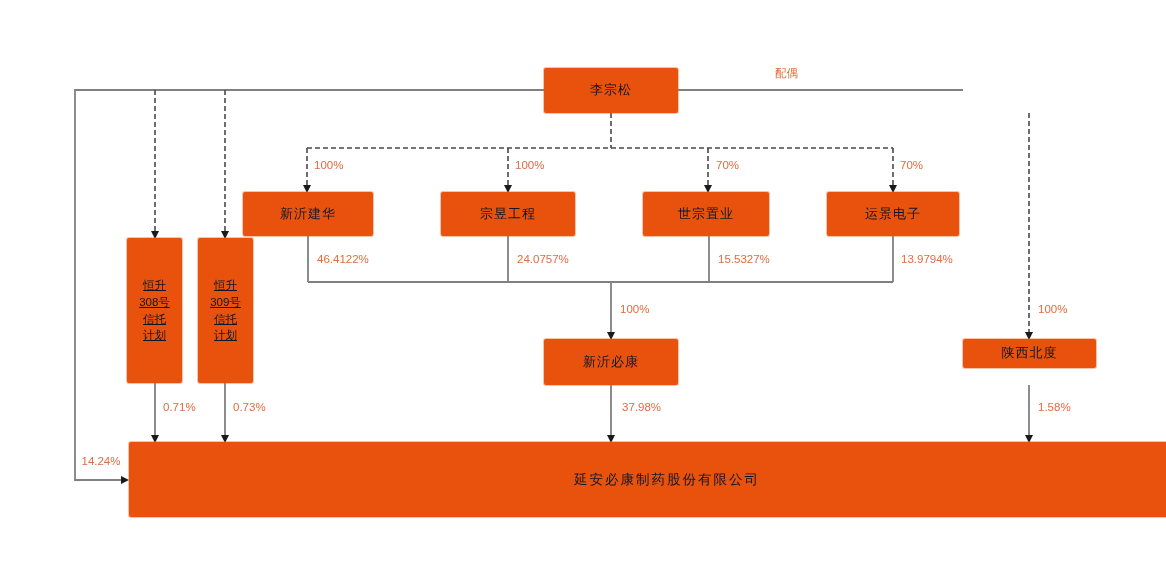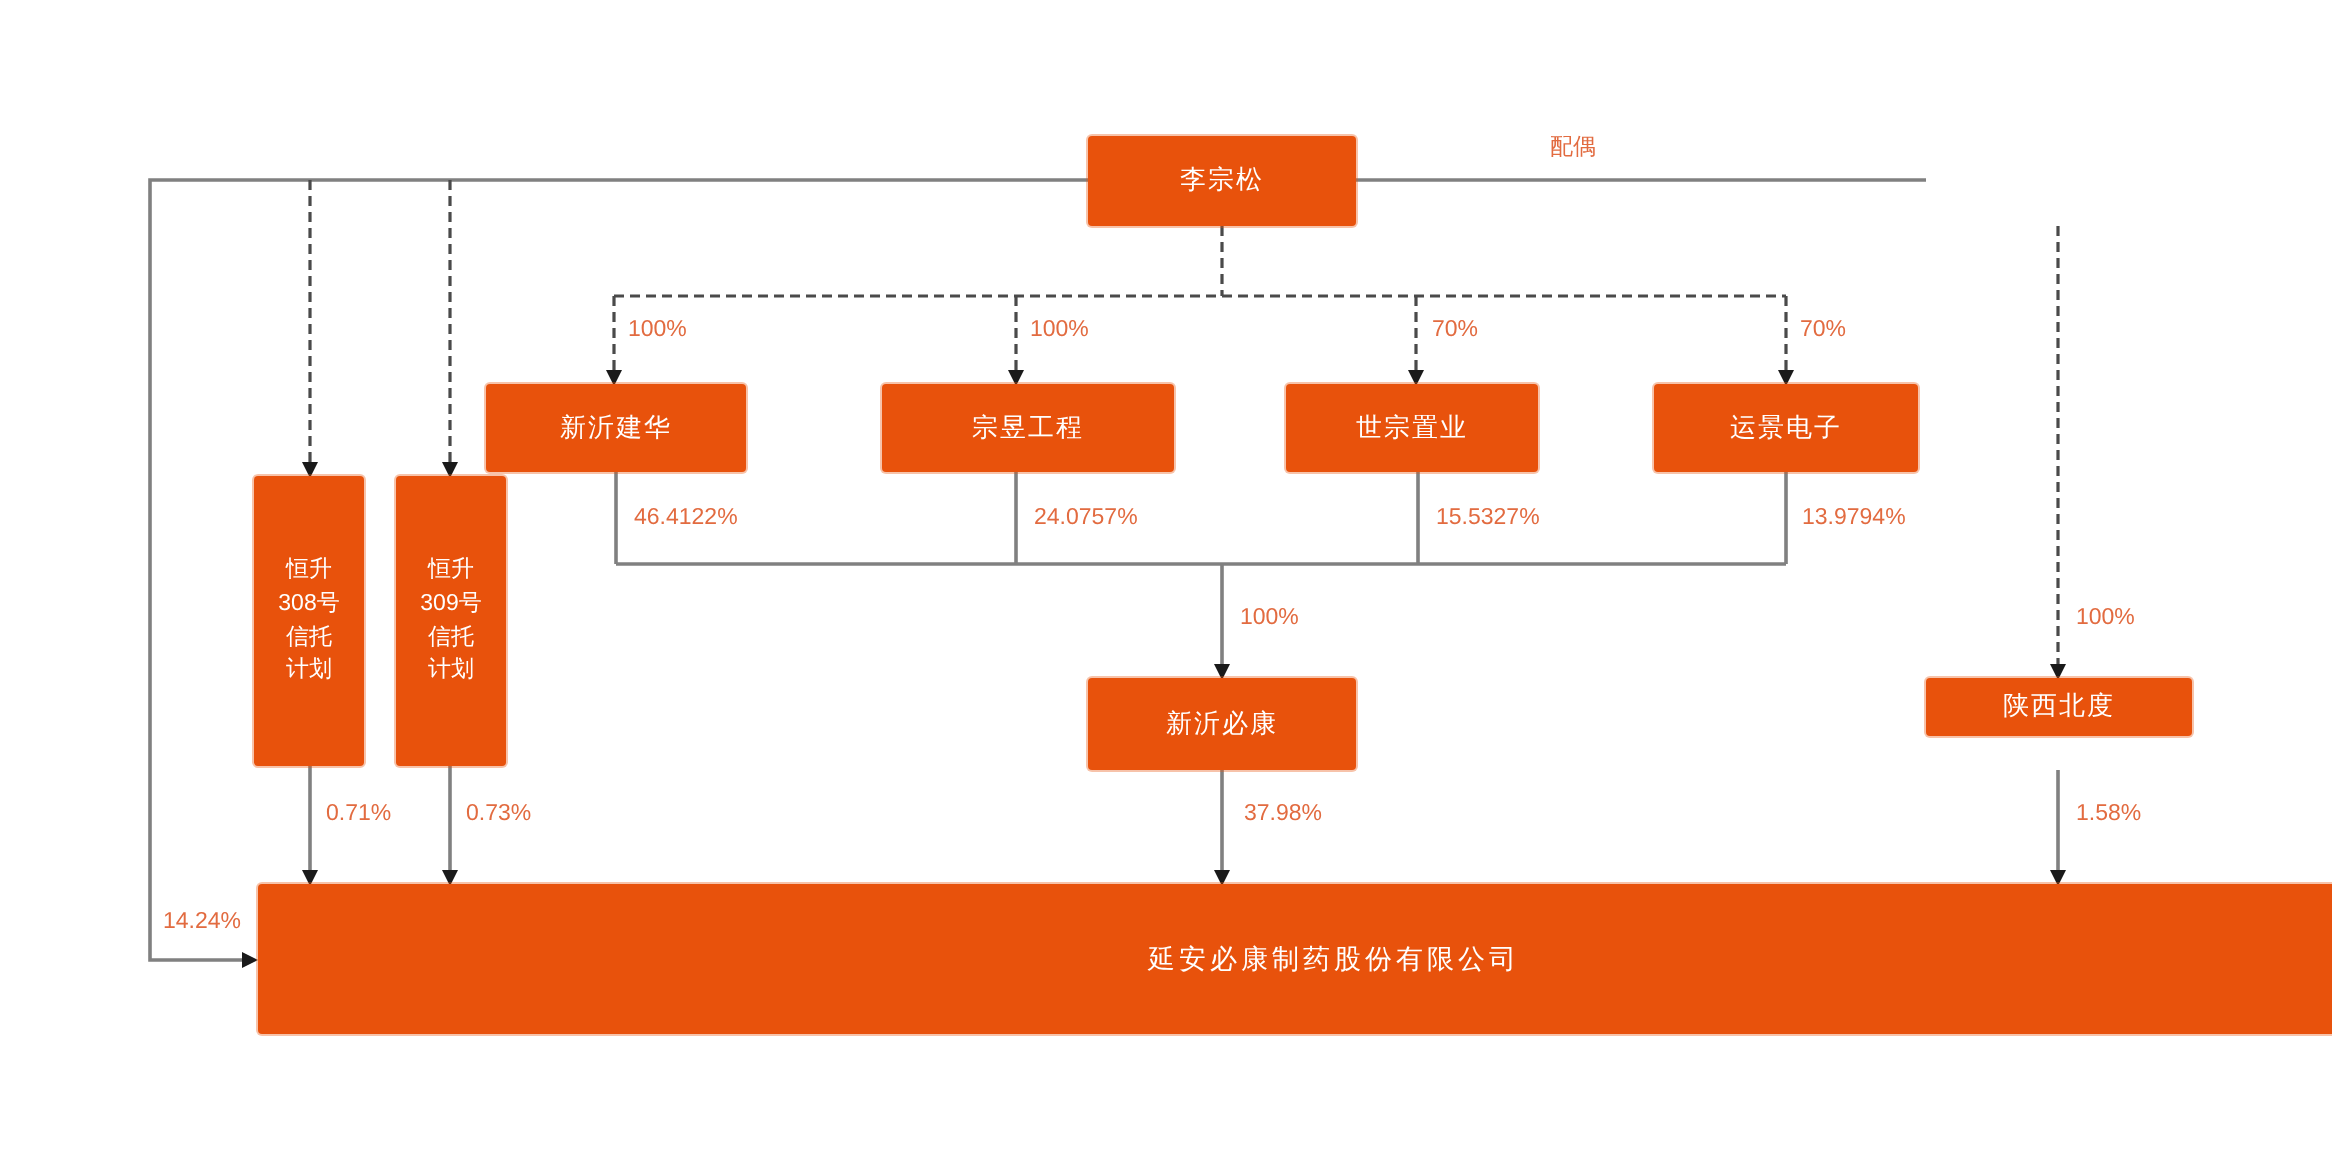--- a/index.html
+++ b/index.html
@@ -2,26 +2,26 @@
 <html><head>
 <meta charset="utf-8">
 <style>
   html,body{margin:0;padding:0;background:#ffffff;}
   #stage{
     position:relative;width:1166px;height:583px;background:#ffffff;overflow:hidden;
     font-family:"Liberation Sans","DejaVu Sans",sans-serif;
   }
   #wires{position:absolute;left:0;top:0;width:1166px;height:583px;}
   .node{
-    position:absolute;background:#e8520c;color:#ffffff;border-radius:2px;
+    position:absolute;background:#e8520c;color:#0f172a;border-radius:2px;
     display:flex;align-items:center;justify-content:center;text-align:center;
     font-size:13px;letter-spacing:1px;line-height:1.45;white-space:pre-line;
     box-shadow:0 0 0 1px rgba(232,82,12,.35);
   }
-  .node.small{font-size:11.5px;letter-spacing:0;}
+  .node.small{font-size:11.5px;letter-spacing:0;text-decoration:underline;}
   .node.big{font-size:13.5px;letter-spacing:2px;}
   .elabel{
     position:absolute;color:#e26b40;font-size:11.5px;white-space:nowrap;
   }
   .elabel.right{text-align:center;}
 </style>
 </head>
 <body>
 
 <div id="stage">
@@ -65,21 +65,21 @@
       <polygon points="221,435 229,435 225,443"></polygon>
       <polygon points="607,435 615,435 611,443"></polygon>
       <polygon points="1025,435 1033,435 1029,443"></polygon>
       <polygon points="121,476 121,484 129,480"></polygon>
     </g>
   </svg>
 
   <div class="node" style="left:544px;top:68px;width:134px;height:45px">李宗松</div>
 
   <div class="node" style="left:243px;top:192px;width:130px;height:44px">新沂建华</div>
-  <div class="node" style="left:441px;top:192px;width:146px;height:44px">宗昱工程</div>
+  <div class="node" style="left:441px;top:192px;width:134px;height:44px">宗昱工程</div>
   <div class="node" style="left:643px;top:192px;width:126px;height:44px">世宗置业</div>
   <div class="node" style="left:827px;top:192px;width:132px;height:44px">运景电子</div>
 
   <div class="node small" style="left:127px;top:238px;width:55px;height:145px">恒升
 308号
 信托
 计划</div>
   <div class="node small" style="left:198px;top:238px;width:55px;height:145px">恒升
 309号
 信托

